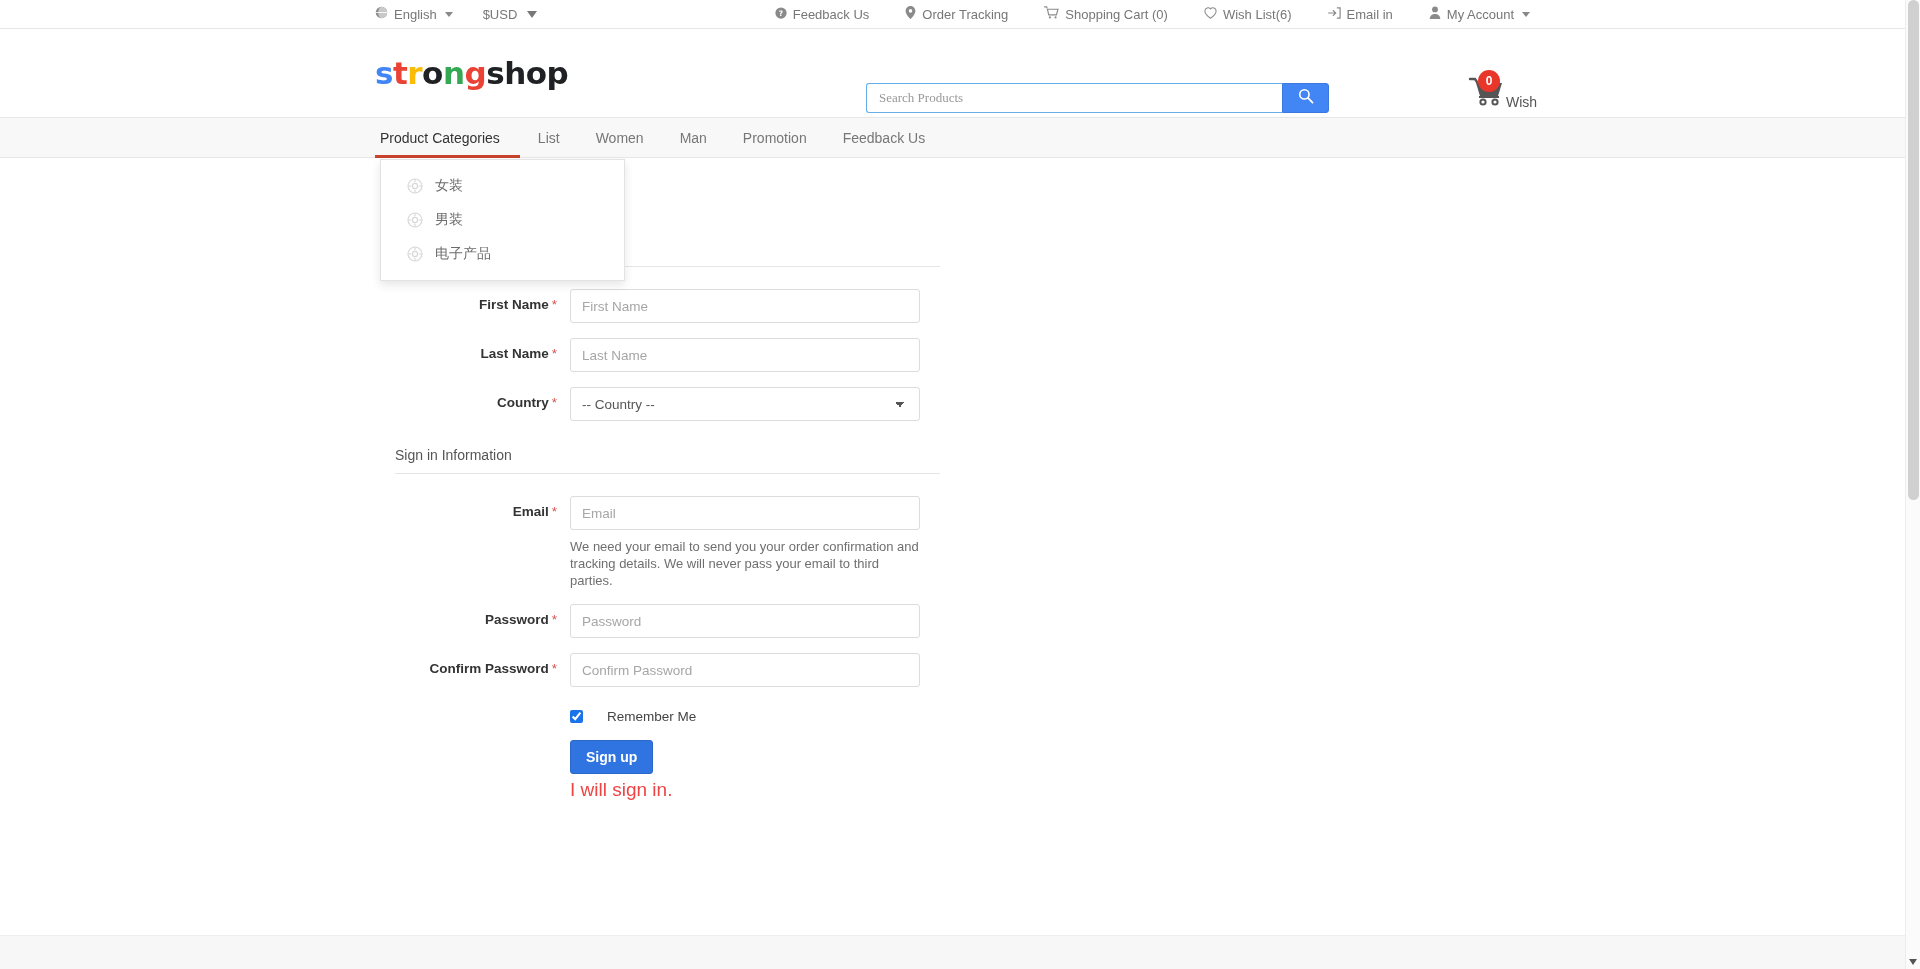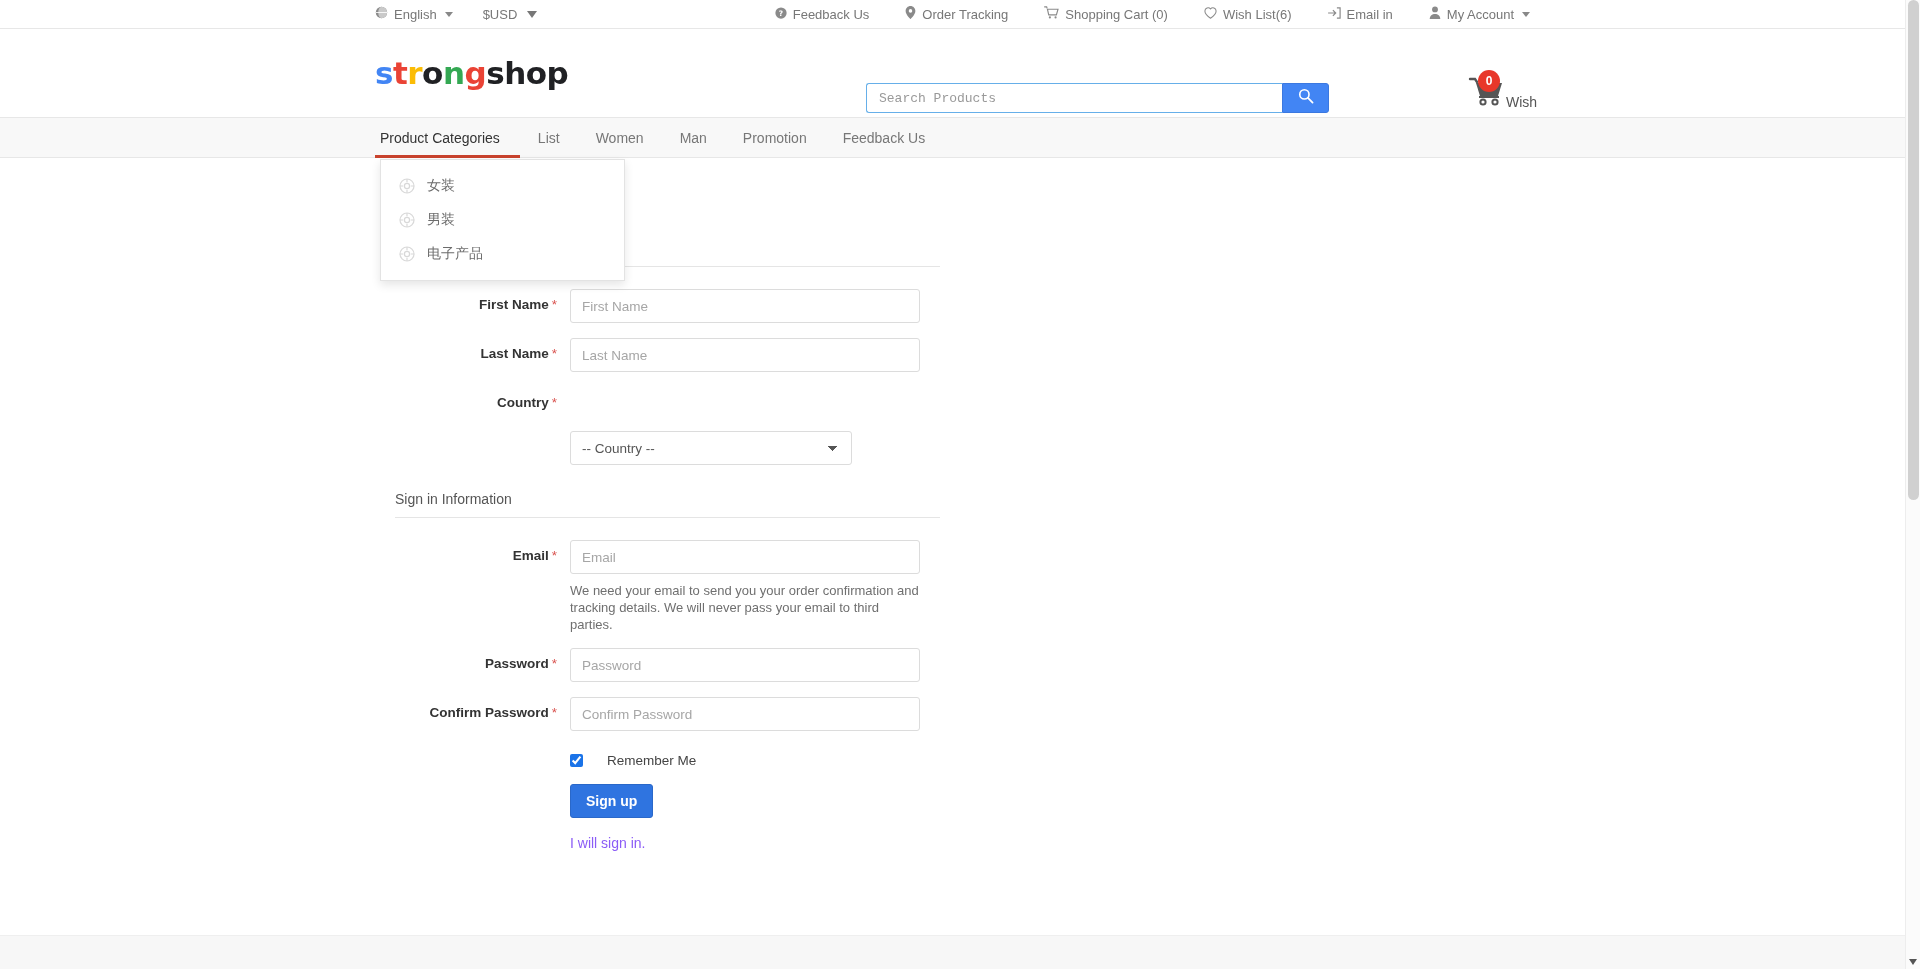--- a/index.html
+++ b/index.html
@@ -87,21 +87,21 @@
     width: 416px;
     height: 30px;
     border: 1px solid #66afe9;
     border-right: none;
     border-radius: 3px 0 0 3px;
     padding: 0 12px;
     font-size: 13px;
     color: #555;
     outline: none;
     background: #fff;
-    font-family: Liberation Mono, monospace;
+    font-family: Liberation Serif, serif;
   }
   .search-input::placeholder { color: #999; }
   .search-btn {
     width: 47px;
     height: 30px;
     background: #4285f4;
     border: 1px solid #3b78e0;
     border-radius: 0 3px 3px 0;
     display: flex;
     align-items: center;
@@ -177,21 +177,21 @@
 
   
   .dropdown {
     position: absolute;
     left: 380px;
     top: 41px;
     width: 245px;
     background: #fff;
     border: 1px solid #e3e3e3;
     box-shadow: 0 4px 9px rgba(0,0,0,0.10);
-    padding: 9px 0;
+    padding: 9px 8px;
     z-index: 50;
   }
   .dd-item {
     display: flex;
     align-items: center;
     gap: 12px;
     padding: 6px 18px;
     font-size: 14px;
     color: #6c6c6c;
     cursor: pointer;
@@ -251,33 +251,32 @@
     border-radius: 3px;
     padding: 0 11px;
     font-size: 13.5px;
     color: #555;
     background: #fff;
     outline: none;
     font-family: "Liberation Sans", sans-serif;
   }
   .form-control::placeholder { color: #a6a6a6; }
   select.form-control {
-    width: 282px;
+    width: 350px;
     appearance: none;
     -webkit-appearance: none;
     background-image:
       linear-gradient(45deg, transparent 50%, #555 50%),
       linear-gradient(135deg, #555 50%, transparent 50%);
     background-position:
       calc(100% - 19px) 14px,
       calc(100% - 14px) 14px;
     background-size: 5px 5px, 5px 5px;
     background-repeat: no-repeat;
     cursor: pointer;
-    margin-top: 44px;
   }
   .help-text {
     width: 350px;
     font-size: 13px;
     color: #6f6f6f;
     line-height: 17px;
     margin-top: 8px;
   }
   .check-row {
     display: flex;
@@ -303,23 +302,23 @@
     font-size: 14px;
     font-weight: 700;
     padding: 8px 15px;
     border-radius: 3px;
     cursor: pointer;
     font-family: "Liberation Sans", sans-serif;
   }
   .signin-link {
     margin-left: 175px;
     display: block;
-    margin-top: 17px;
-    font-size: 14px;
-    color: #8b5cf6;
+    margin-top: 5px;
+    font-size: 19px;
+    color: #ef4444;
     text-decoration: none;
     cursor: pointer;
   }
 
   
   .footer {
     position: absolute;
     left: 0; right: 0;
     top: 935px;
     height: 34px;

